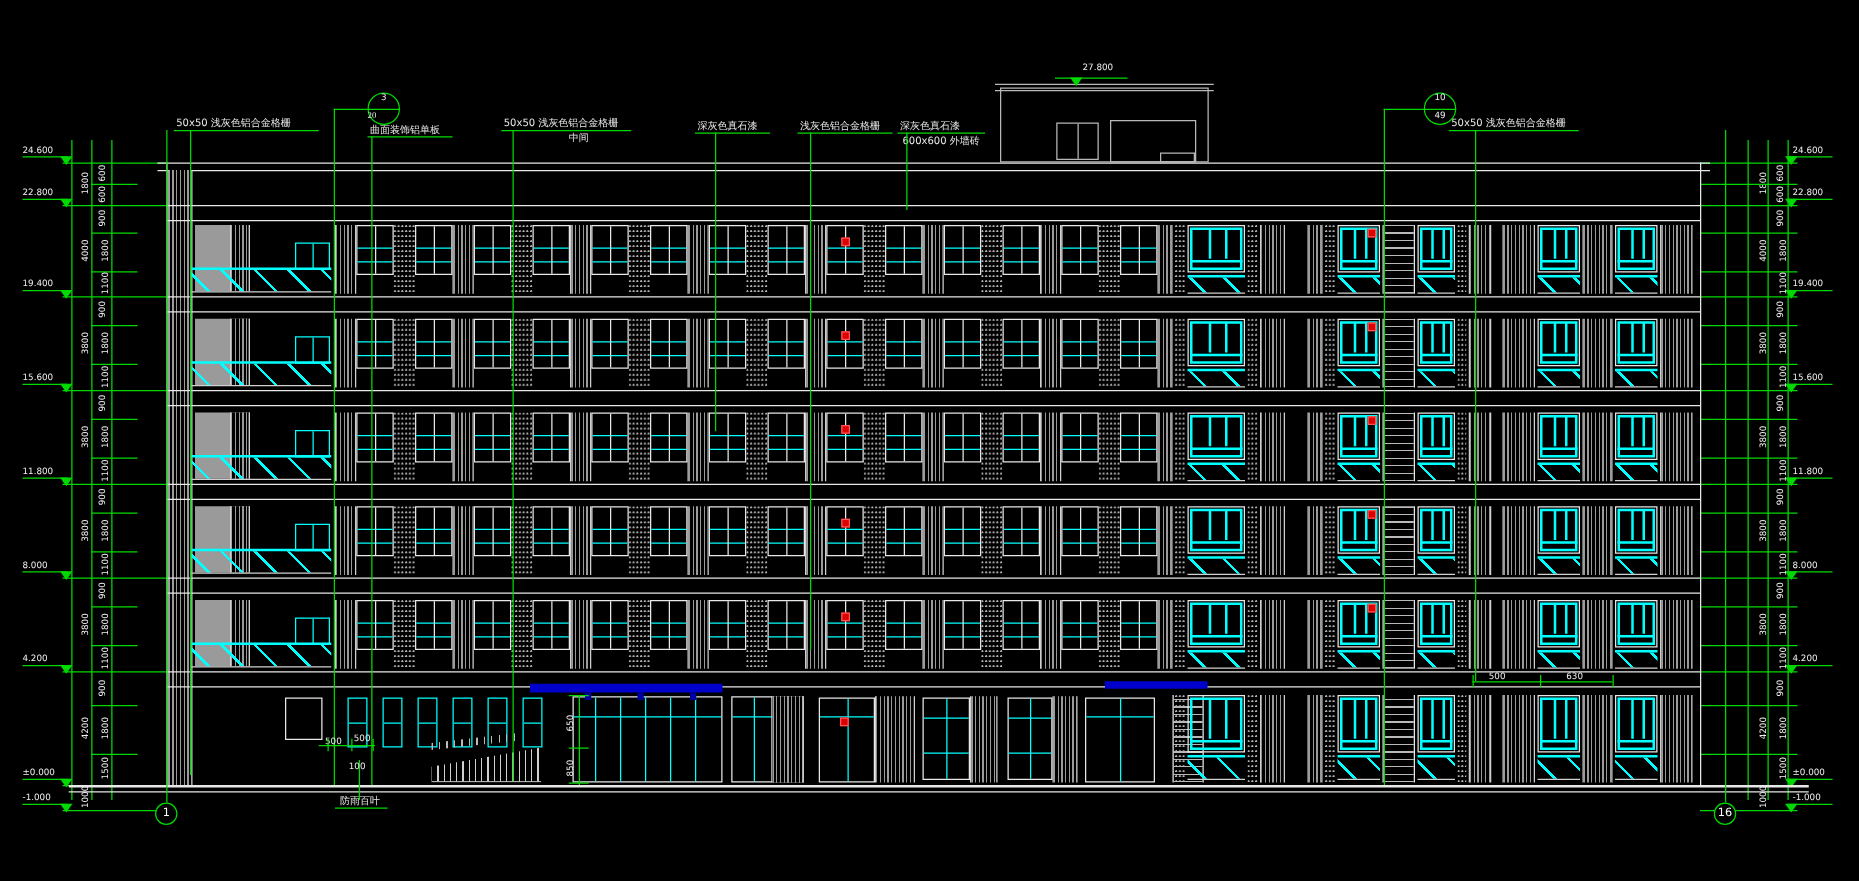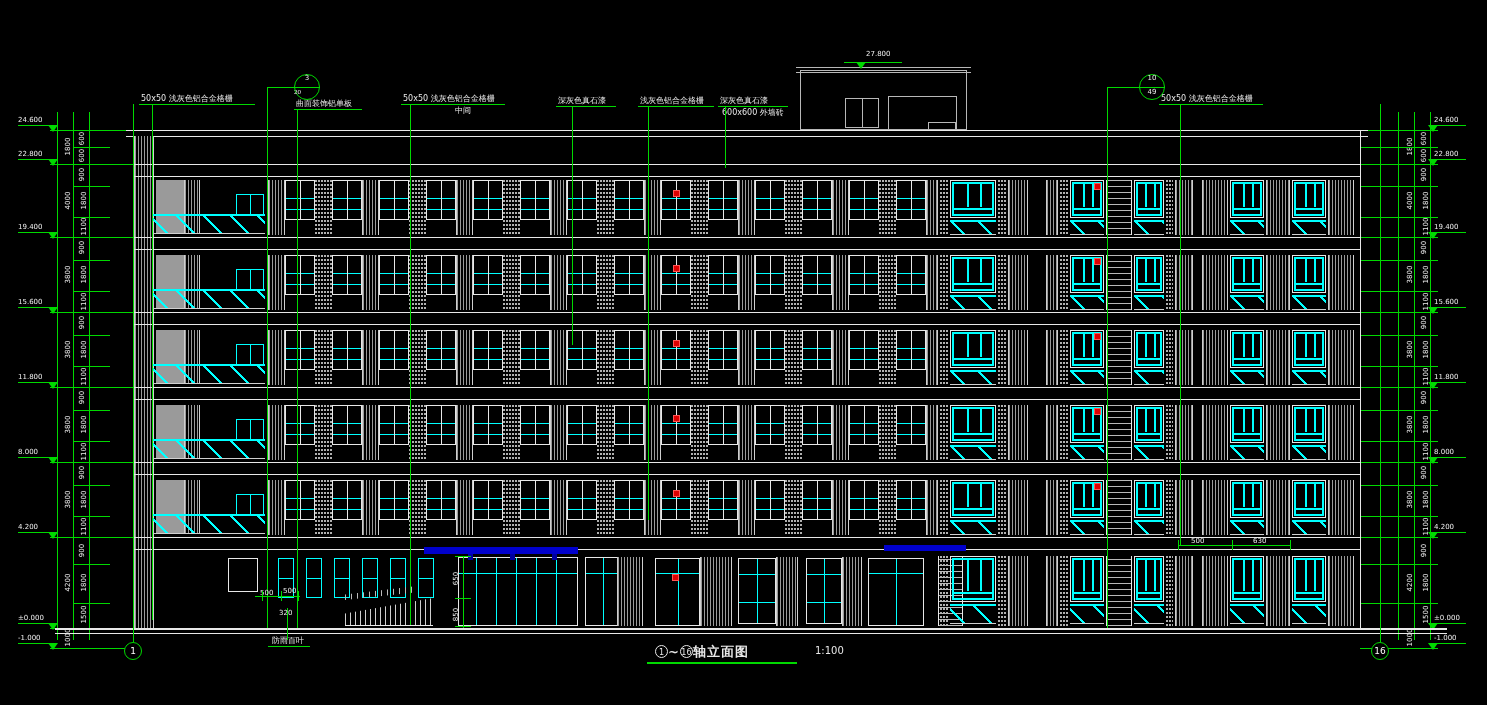--- a/index.html
+++ b/index.html
@@ -23,25 +23,20 @@
         border-radius:50%;font-size:8px;line-height:13px;text-align:center;color:#e8e8e8;vertical-align:middle;}
   #titleblk{left:655px;top:641px;width:300px;height:30px;}
   #titleblk .main{position:static;display:inline-block;color:#e8e8e8;font-size:13px;font-weight:bold;letter-spacing:1px;}
   #titleblk .scale{position:absolute;left:160px;top:4px;color:#e8e8e8;font-size:10px;}
   #titleblk .uline{left:-8px;top:21px;width:150px;height:2px;background:#00d900;}
 </style>
 </head>
 <body>
 
 <div id="stage">
-  <div id="titleblk">
-    <span class="circ">1</span><span class="main">~</span><span class="circ">16</span><span class="main">轴立面图</span>
-    <span class="scale">1:100</span>
-    <div class="uline"></div>
-  </div>
 <div style="left: 57px; top: 112px; width: 1px; height: 528px; background: rgb(0, 217, 0);"></div>
     <div style="left: 73px; top: 112px; width: 1px; height: 528px; background: rgb(0, 217, 0);"></div>
     <div style="left: 89px; top: 112px; width: 1px; height: 528px; background: rgb(0, 217, 0);"></div>
     <div style="left: 50px; top: 130px; width: 83px; height: 1px; background: rgb(0, 217, 0);"></div>
     <div class="dimtxt" style="left: 18px; top: 117px;">24.600</div>
     <div style="left: 18px; top: 125px; width: 36px; height: 1px; background: rgb(0, 217, 0);"></div>
     <div style="left: 48px; top: 125px; width: 0px; height: 0px; border-left: 5px solid transparent; border-right: 5px solid transparent; border-top: 7px solid rgb(0, 217, 0);"></div>
     <div style="left: 50px; top: 164px; width: 83px; height: 1px; background: rgb(0, 217, 0);"></div>
     <div class="dimtxt" style="left: 18px; top: 151px;">22.800</div>
     <div style="left: 18px; top: 159px; width: 36px; height: 1px; background: rgb(0, 217, 0);"></div>
@@ -948,21 +943,21 @@
     <div style="left: 267px; top: 87px; width: 27px; height: 1px; background: rgb(0, 217, 0);"></div>
     <div style="left: 267px; top: 87px; width: 1px; height: 541px; background: rgb(0, 217, 0);"></div>
     <div class="bubble" style="left: 1139px; top: 74px; width: 26px; height: 26px;"></div>
     <div class="dimtxt" style="left: 1139px; top: 75px; width: 26px; text-align: center;">10</div>
     <div class="dimtxt" style="left: 1139px; top: 89px; width: 26px; text-align: center;">49</div>
     <div style="left: 1139px; top: 87px; width: 26px; height: 1px; background: rgb(0, 217, 0);"></div>
     <div style="left: 1107px; top: 87px; width: 32px; height: 1px; background: rgb(0, 217, 0);"></div>
     <div style="left: 1107px; top: 87px; width: 1px; height: 541px; background: rgb(0, 217, 0);"></div>
     <div class="dimtxt" style="left: 260px; top: 590px;">500</div>
     <div class="dimtxt" style="left: 283px; top: 588px;">500</div>
-    <div class="dimtxt" style="left: 279px; top: 610px;">320</div>
+    <div class="dimtxt" style="left: 279px; top: 610px;">100</div>
     <div class="dimtxt rot" style="left: 450px; top: 575px;">650</div>
     <div class="dimtxt rot" style="left: 450px; top: 611px;">850</div>
     <div class="dimtxt" style="left: 1191px; top: 538px;">500</div>
     <div class="dimtxt" style="left: 1253px; top: 538px;">630</div>
     <div style="left: 463px; top: 556px; width: 1px; height: 72px; background: rgb(0, 217, 0);"></div>
     <div style="left: 455px; top: 556px; width: 16px; height: 1px; background: rgb(0, 217, 0);"></div>
     <div style="left: 455px; top: 598px; width: 16px; height: 1px; background: rgb(0, 217, 0);"></div>
     <div style="left: 455px; top: 626px; width: 16px; height: 1px; background: rgb(0, 217, 0);"></div>
     <div style="left: 1178px; top: 545px; width: 112px; height: 1px; background: rgb(0, 217, 0);"></div>
     <div style="left: 1178px; top: 540px; width: 1px; height: 10px; background: rgb(0, 217, 0);"></div>

